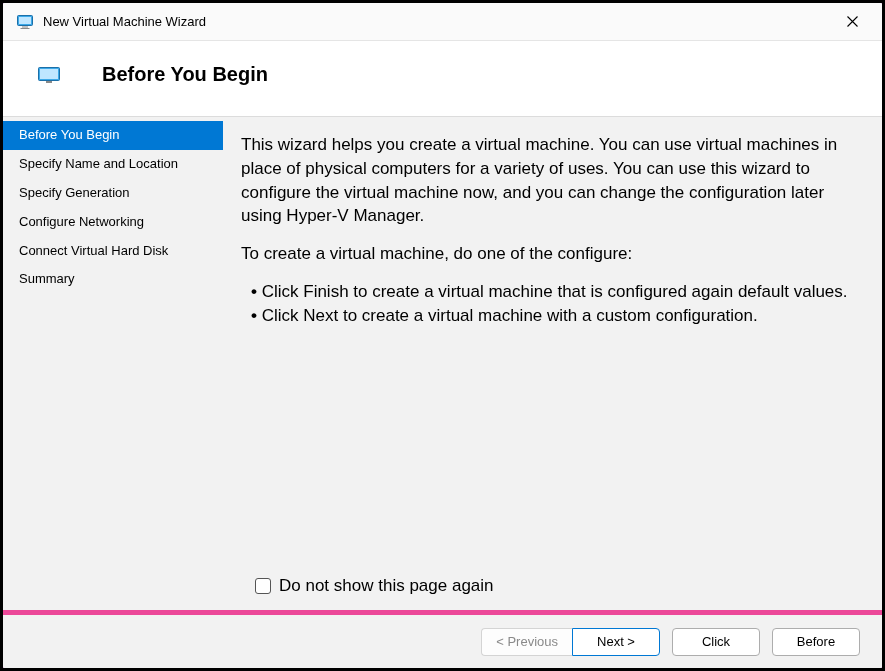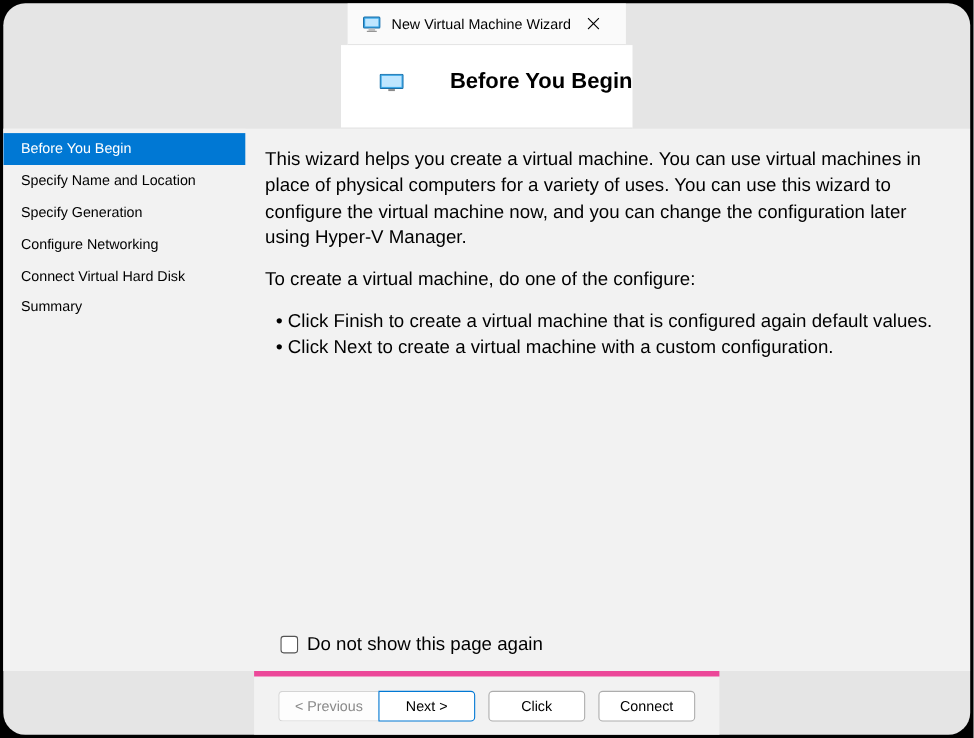--- a/index.html
+++ b/index.html
@@ -9,29 +9,28 @@
     }
     body {
       font-family: "Segoe UI", Tahoma, sans-serif;
       font-size: 13px;
       background: #000;
       width: 885px;
       height: 671px;
       overflow: hidden;
     }
     .window {
-      background: #e5e5e5;
+      background: #d946ef;
       width: 879px;
       height: 665px;
       margin: 3px;
-      border-radius: 20px;
+      border-radius: 1px;
       overflow: hidden;
       display: flex;
       flex-direction: column;
-      align-items: center;
     }
     .titlebar {
       display: flex;
       align-items: center;
       height: 38px;
       padding: 0 10px 0 14px;
       background: #fafafa;
       border-bottom: 1px solid #e5e5e5;
     }
     .titlebar .app-icon {
@@ -248,16 +247,16 @@
       </div>
     </div>
   </div>
 
   <div class="footer">
     <div class="pair">
       <button class="disabled">&lt; Previous</button>
       <button class="primary">Next &gt;</button>
     </div>
     <button>Click</button>
-    <button>Connect</button>
+    <button>Before</button>
   </div>
 
 </div>
 
 </body></html>

